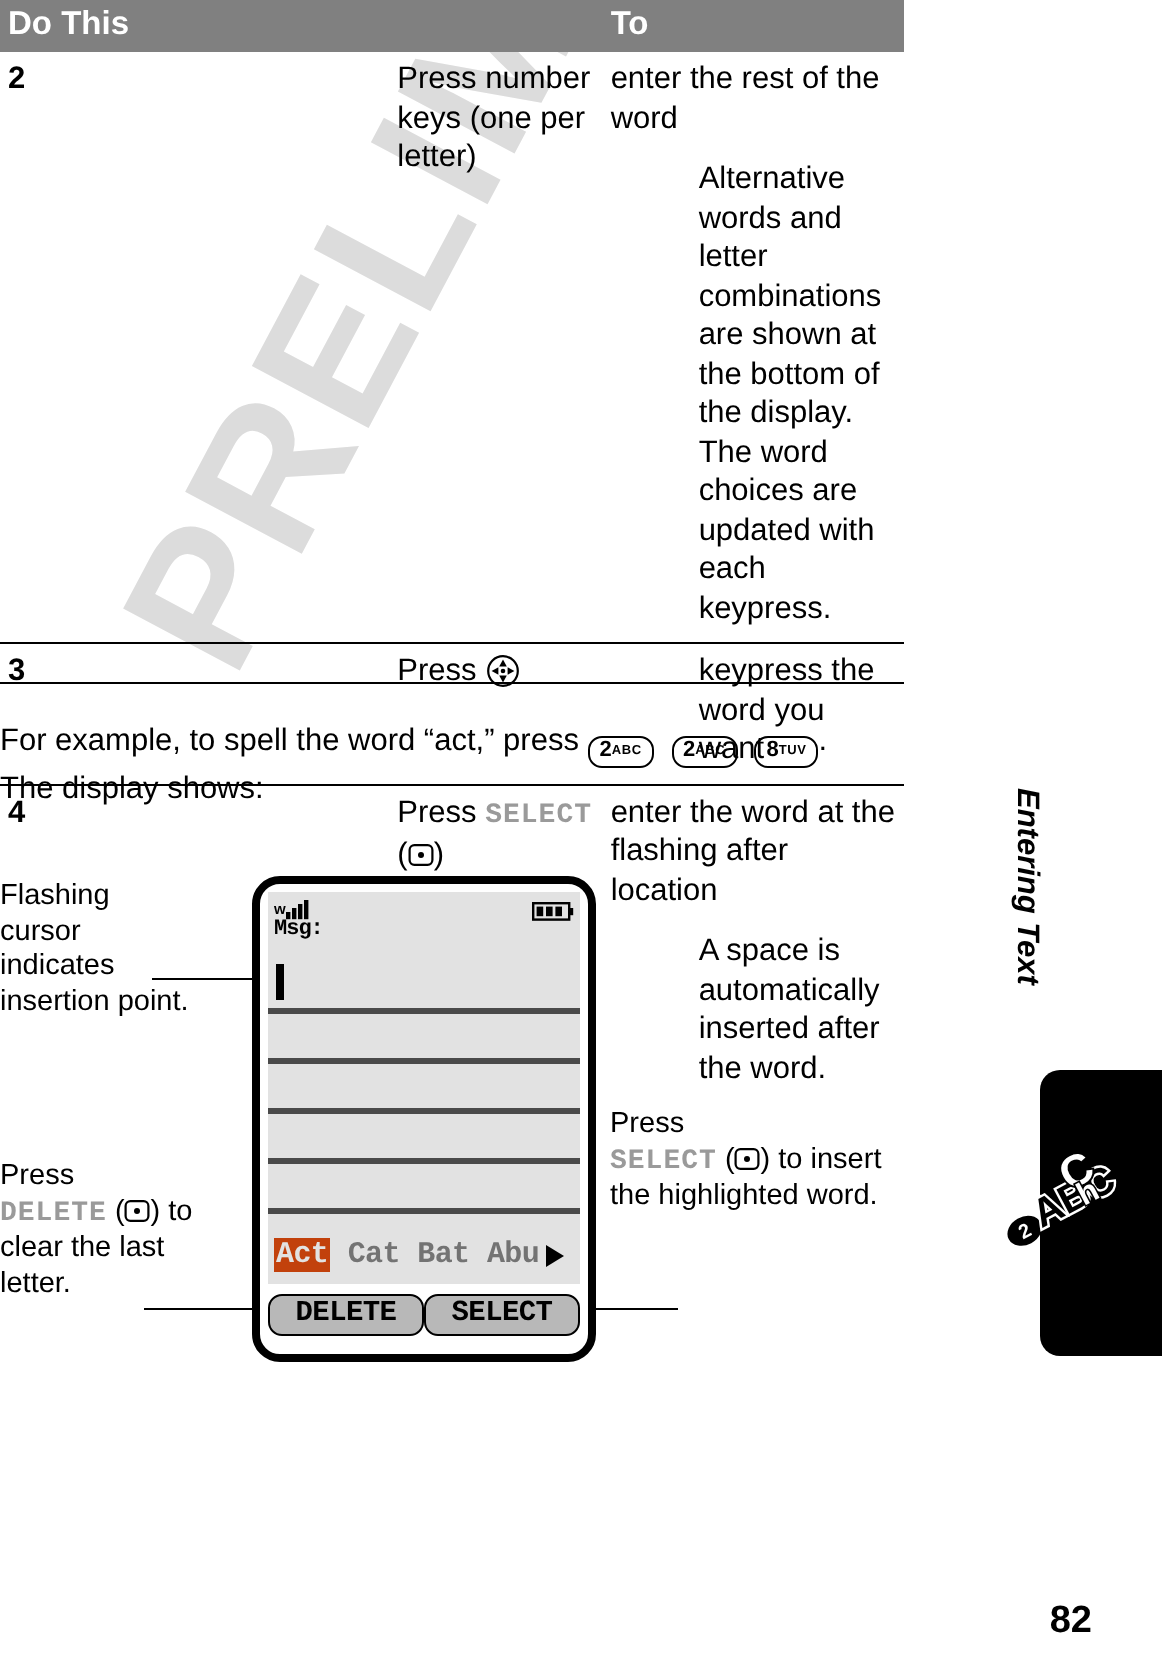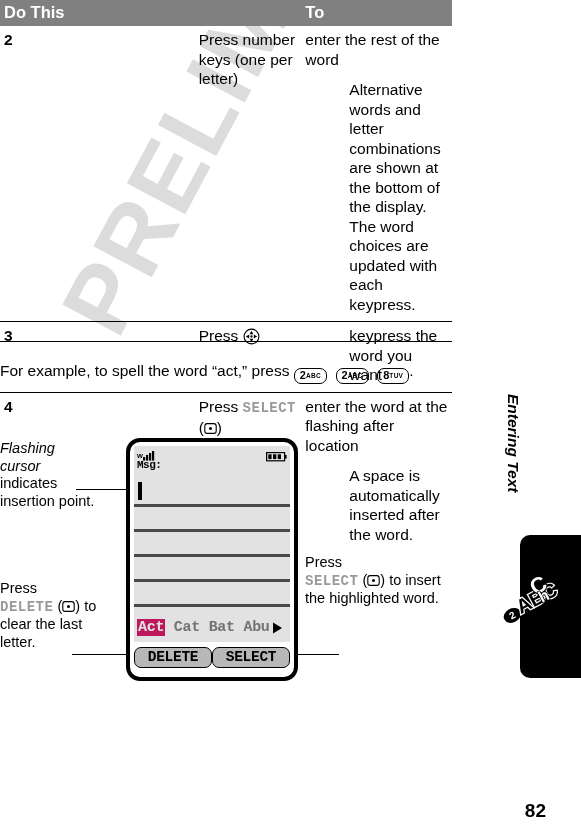--- a/index.html
+++ b/index.html
@@ -137,21 +137,21 @@
   }
 
   
   #figure { position: absolute; left: 0; top: 432px; width: 470px; height: 260px; }
 
   .anno {
     position: absolute;
     font-size: 14.5px;
     line-height: 17.5px;
   }
-  .anno .ital { font-style: italic; }
+  .anno .ital { }
 
   #anno-left-1  { left: 0px;   top: 8px;   width: 95px; }
   #anno-left-2  { left: 0px;   top: 148px; width: 100px; }
   #anno-right-1 { left: 305px; top: 8px;   width: 150px; }
   #anno-right-2 { left: 305px; top: 122px; width: 150px; }
 
   
   .leader { position: absolute; background: #000; }
   #leader-l1 { left: 76px;  top: 57px;  width: 54px; height: 1.4px; }
   #leader-l2 { left: 72px;  top: 222px; width: 58px; height: 1.4px; }
@@ -216,21 +216,21 @@
     left: 3px; bottom: 3px;
     right: 3px;
     height: 20px;
     font-family: "Liberation Mono", monospace;
     font-weight: bold;
     font-size: 15px;
     letter-spacing: -0.3px;
     white-space: nowrap;
   }
   #word-choices .w-sel {
-    background: #be185d;
+    background: #c2410c;
     color: #e2e2e2;
     padding: 0 1px;
     margin-top: 44px;
   }
   #word-choices .w-alt { color: #737373; }
   #scroll-arrow {
     position: absolute;
     right: 4px; top: 2px;
   }
 
@@ -359,20 +359,21 @@
           <p class="cell-p">A space is automatically inserted after the word.</p>
         </td>
       </tr>
     </tbody>
   </table>
 
   <div class="table-bottom-rule" style="top:341px;"></div>
 
   <div id="example-para">
     <span>For example, to spell the word “act,” press </span><span class="num-key"><span class="nk-d">2</span><span class="nk-l">ABC</span></span>&nbsp; <span class="num-key"><span class="nk-d">2</span><span class="nk-l">ABC</span></span>&nbsp; <span class="num-key"><span class="nk-d">8</span><span class="nk-l">TUV</span></span><span>.</span><br>
+    <span>The display shows:</span>
   </div>
 
   <div id="figure">
 
     <div class="anno" id="anno-left-1">
       <span class="ital">Flashing cursor</span><span> indicates insertion point.</span>
     </div>
     <div class="anno" id="anno-left-2">
       <span>Press </span><br><span class="softkeyword">DELETE</span> (<span class="sel-key"><svg width="13" height="13" viewBox="0 0 13 13">
             <rect x="0.8" y="1.6" width="11.4" height="9.8" rx="2.4" fill="none" stroke="#000" stroke-width="1.1"></rect>

